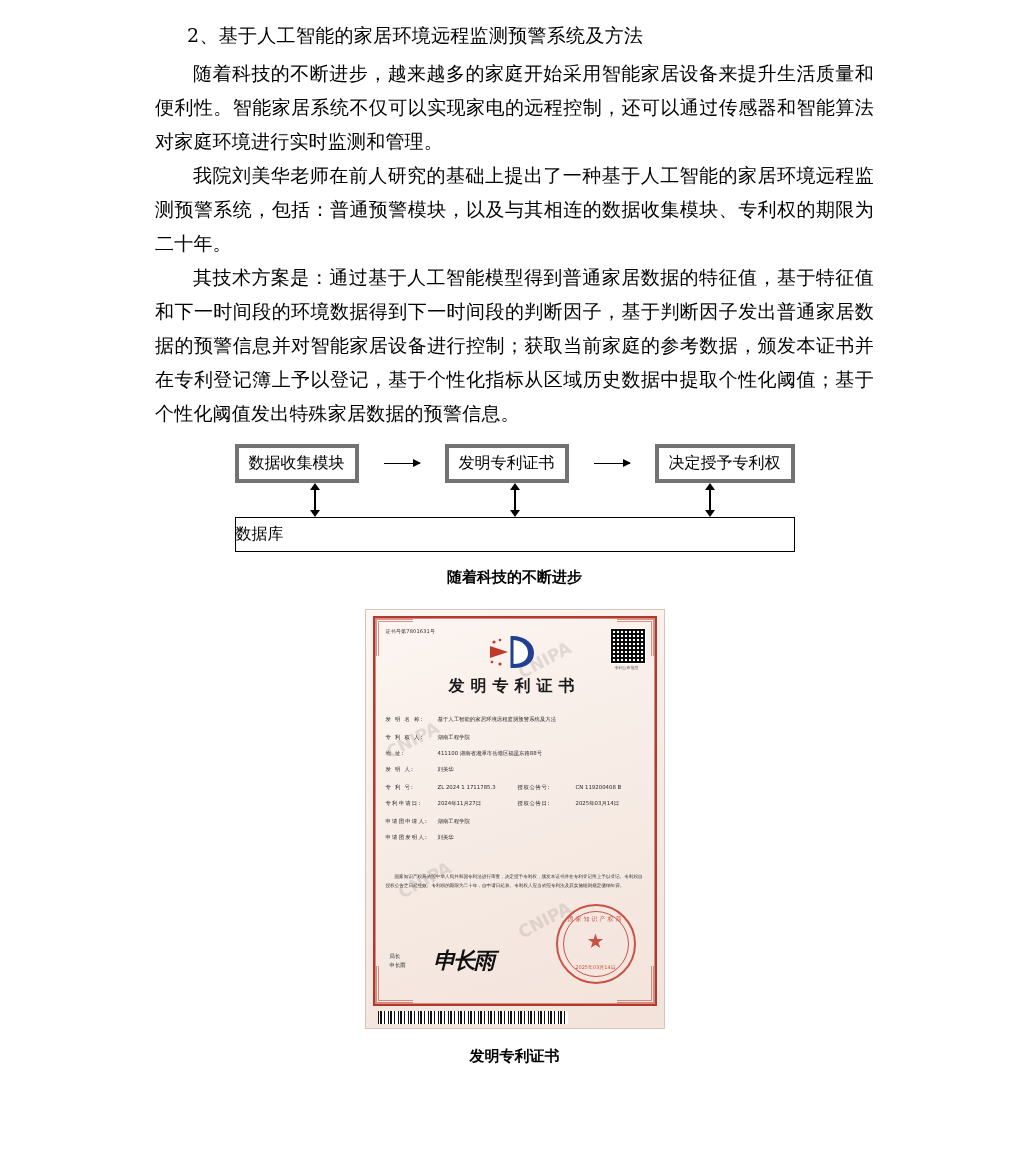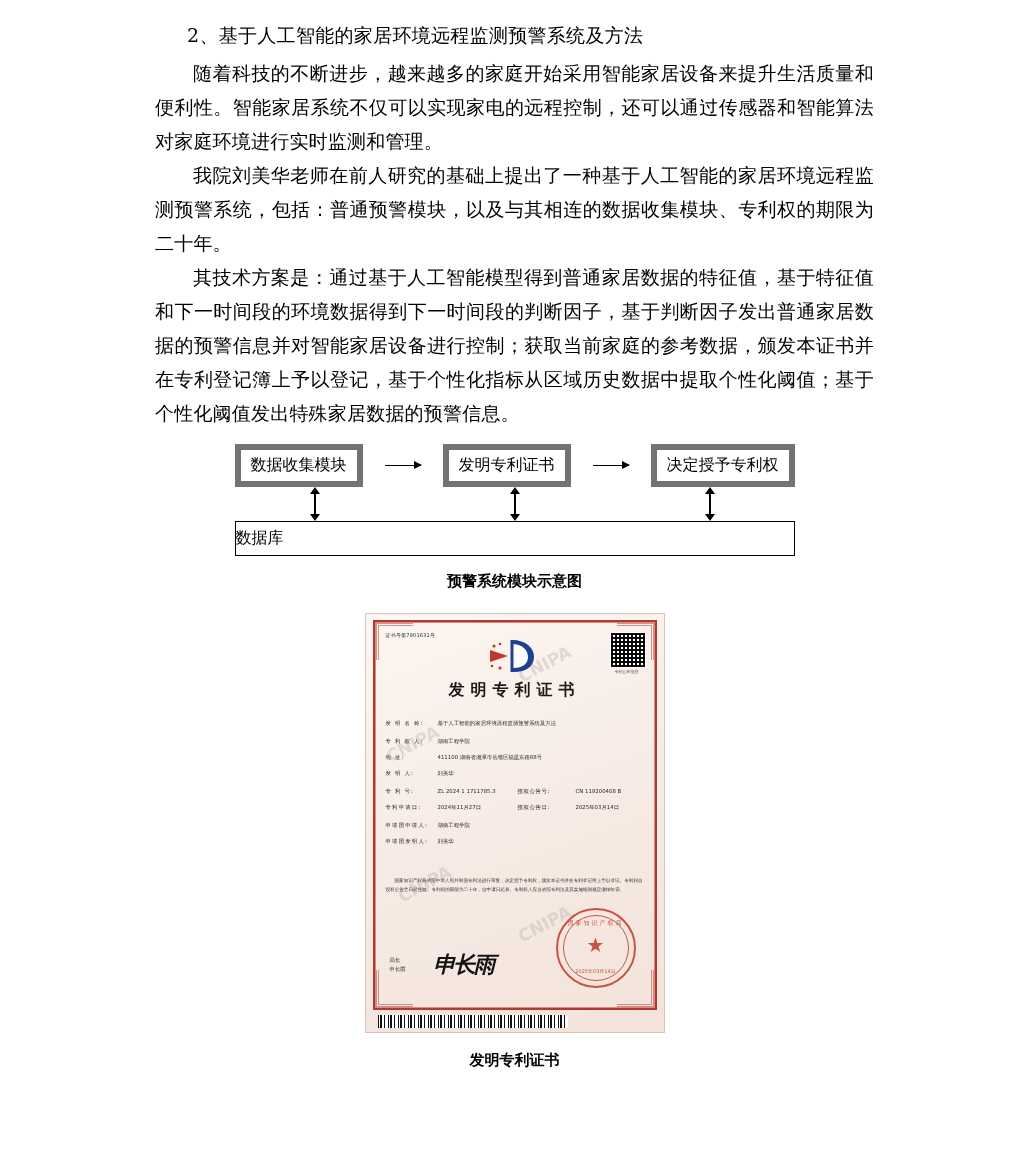--- a/index.html
+++ b/index.html
@@ -43,21 +43,21 @@
     margin: 14px auto 0 auto;
     width: 560px;
     position: relative;
   }
   .diagram-row {
     display: flex;
     align-items: center;
     justify-content: space-between;
   }
   .dbox {
-    border: 6px solid #737373;
+    border: 4px solid #737373;
     font-size: 16px;
     padding: 5px 10px;
     text-align: center;
     background: #fff;
     white-space: nowrap;
   }
   .arrow-h {
     position: relative;
     flex: 0 0 36px;
     height: 1px;
@@ -358,21 +358,21 @@
       </div>
       <div class="vconn" style="left:470px;">
         <div class="up"></div>
         <div class="line"></div>
         <div class="down"></div>
       </div>
     </div>
 
     <div class="dbox-wide">数据库</div>
 
-    <div class="caption">预警系统模块示意图</div>
+    <div class="caption">随着科技的不断进步</div>
   </div>
 
   <div class="cert-wrap">
     <div class="cert">
       <div class="cert-frame"></div>
       <div class="cert-corner cc-tl"></div>
       <div class="cert-corner cc-tr"></div>
       <div class="cert-corner cc-bl"></div>
       <div class="cert-corner cc-br"></div>
 

